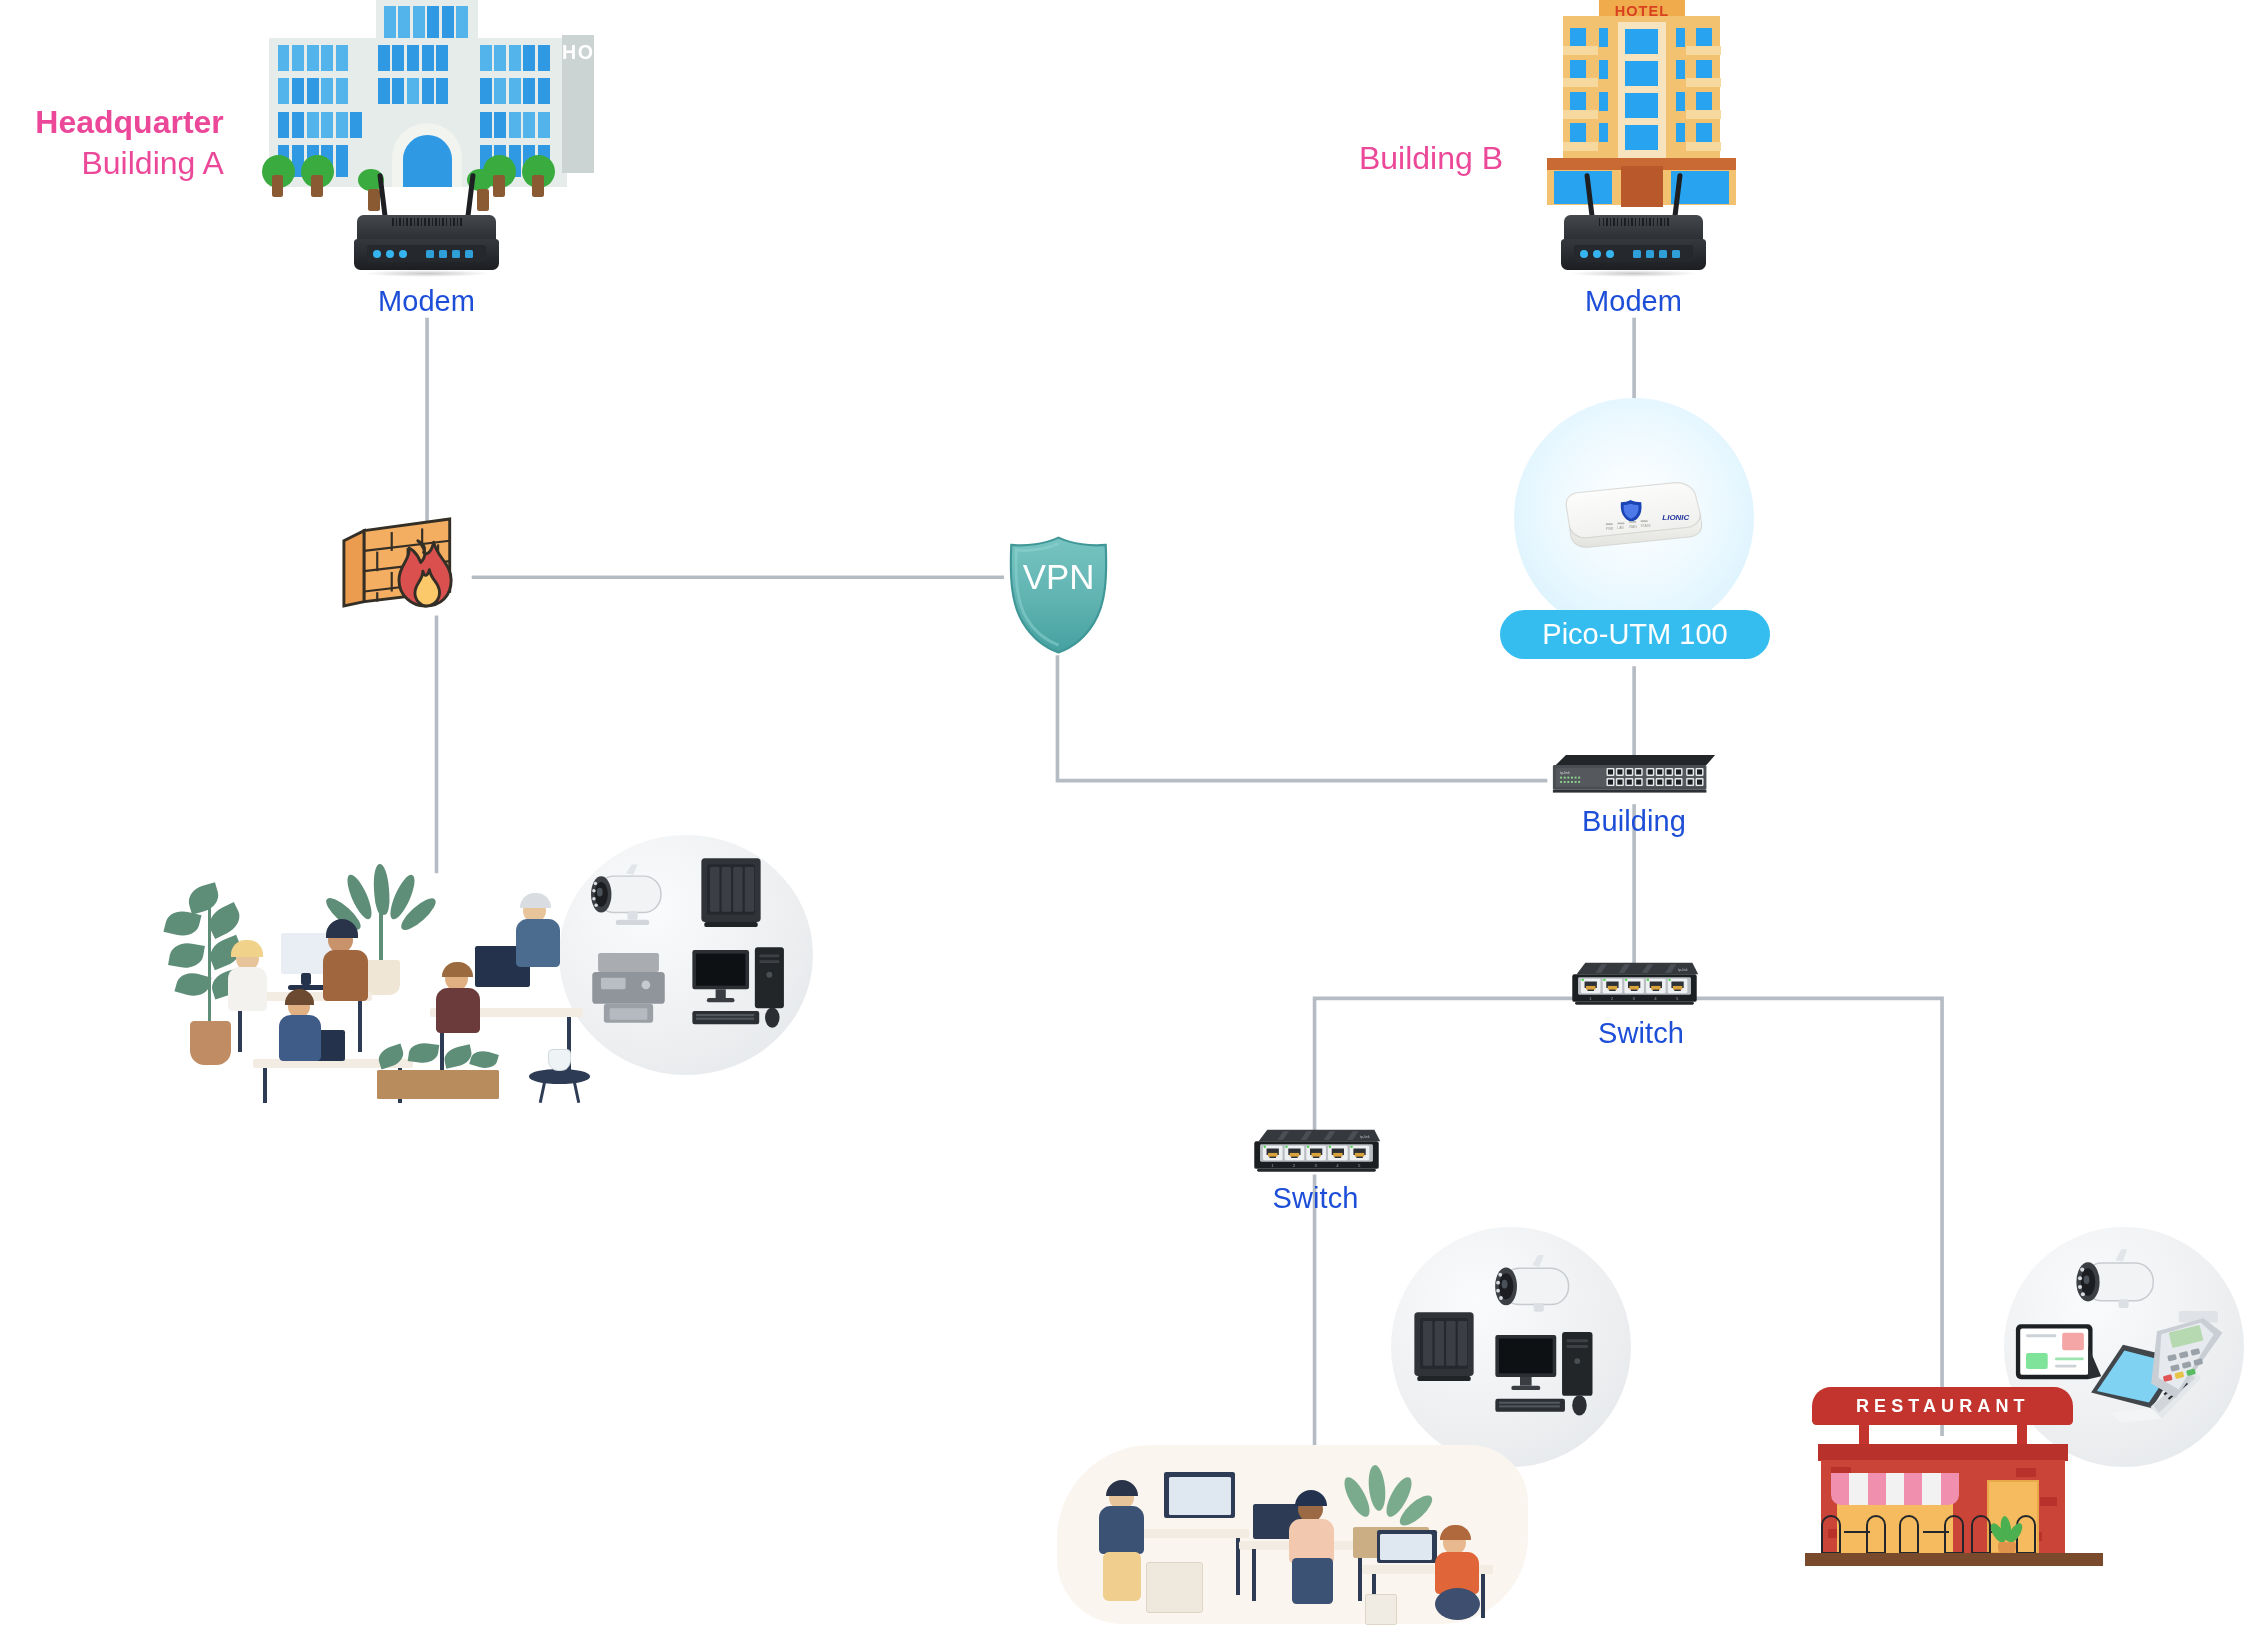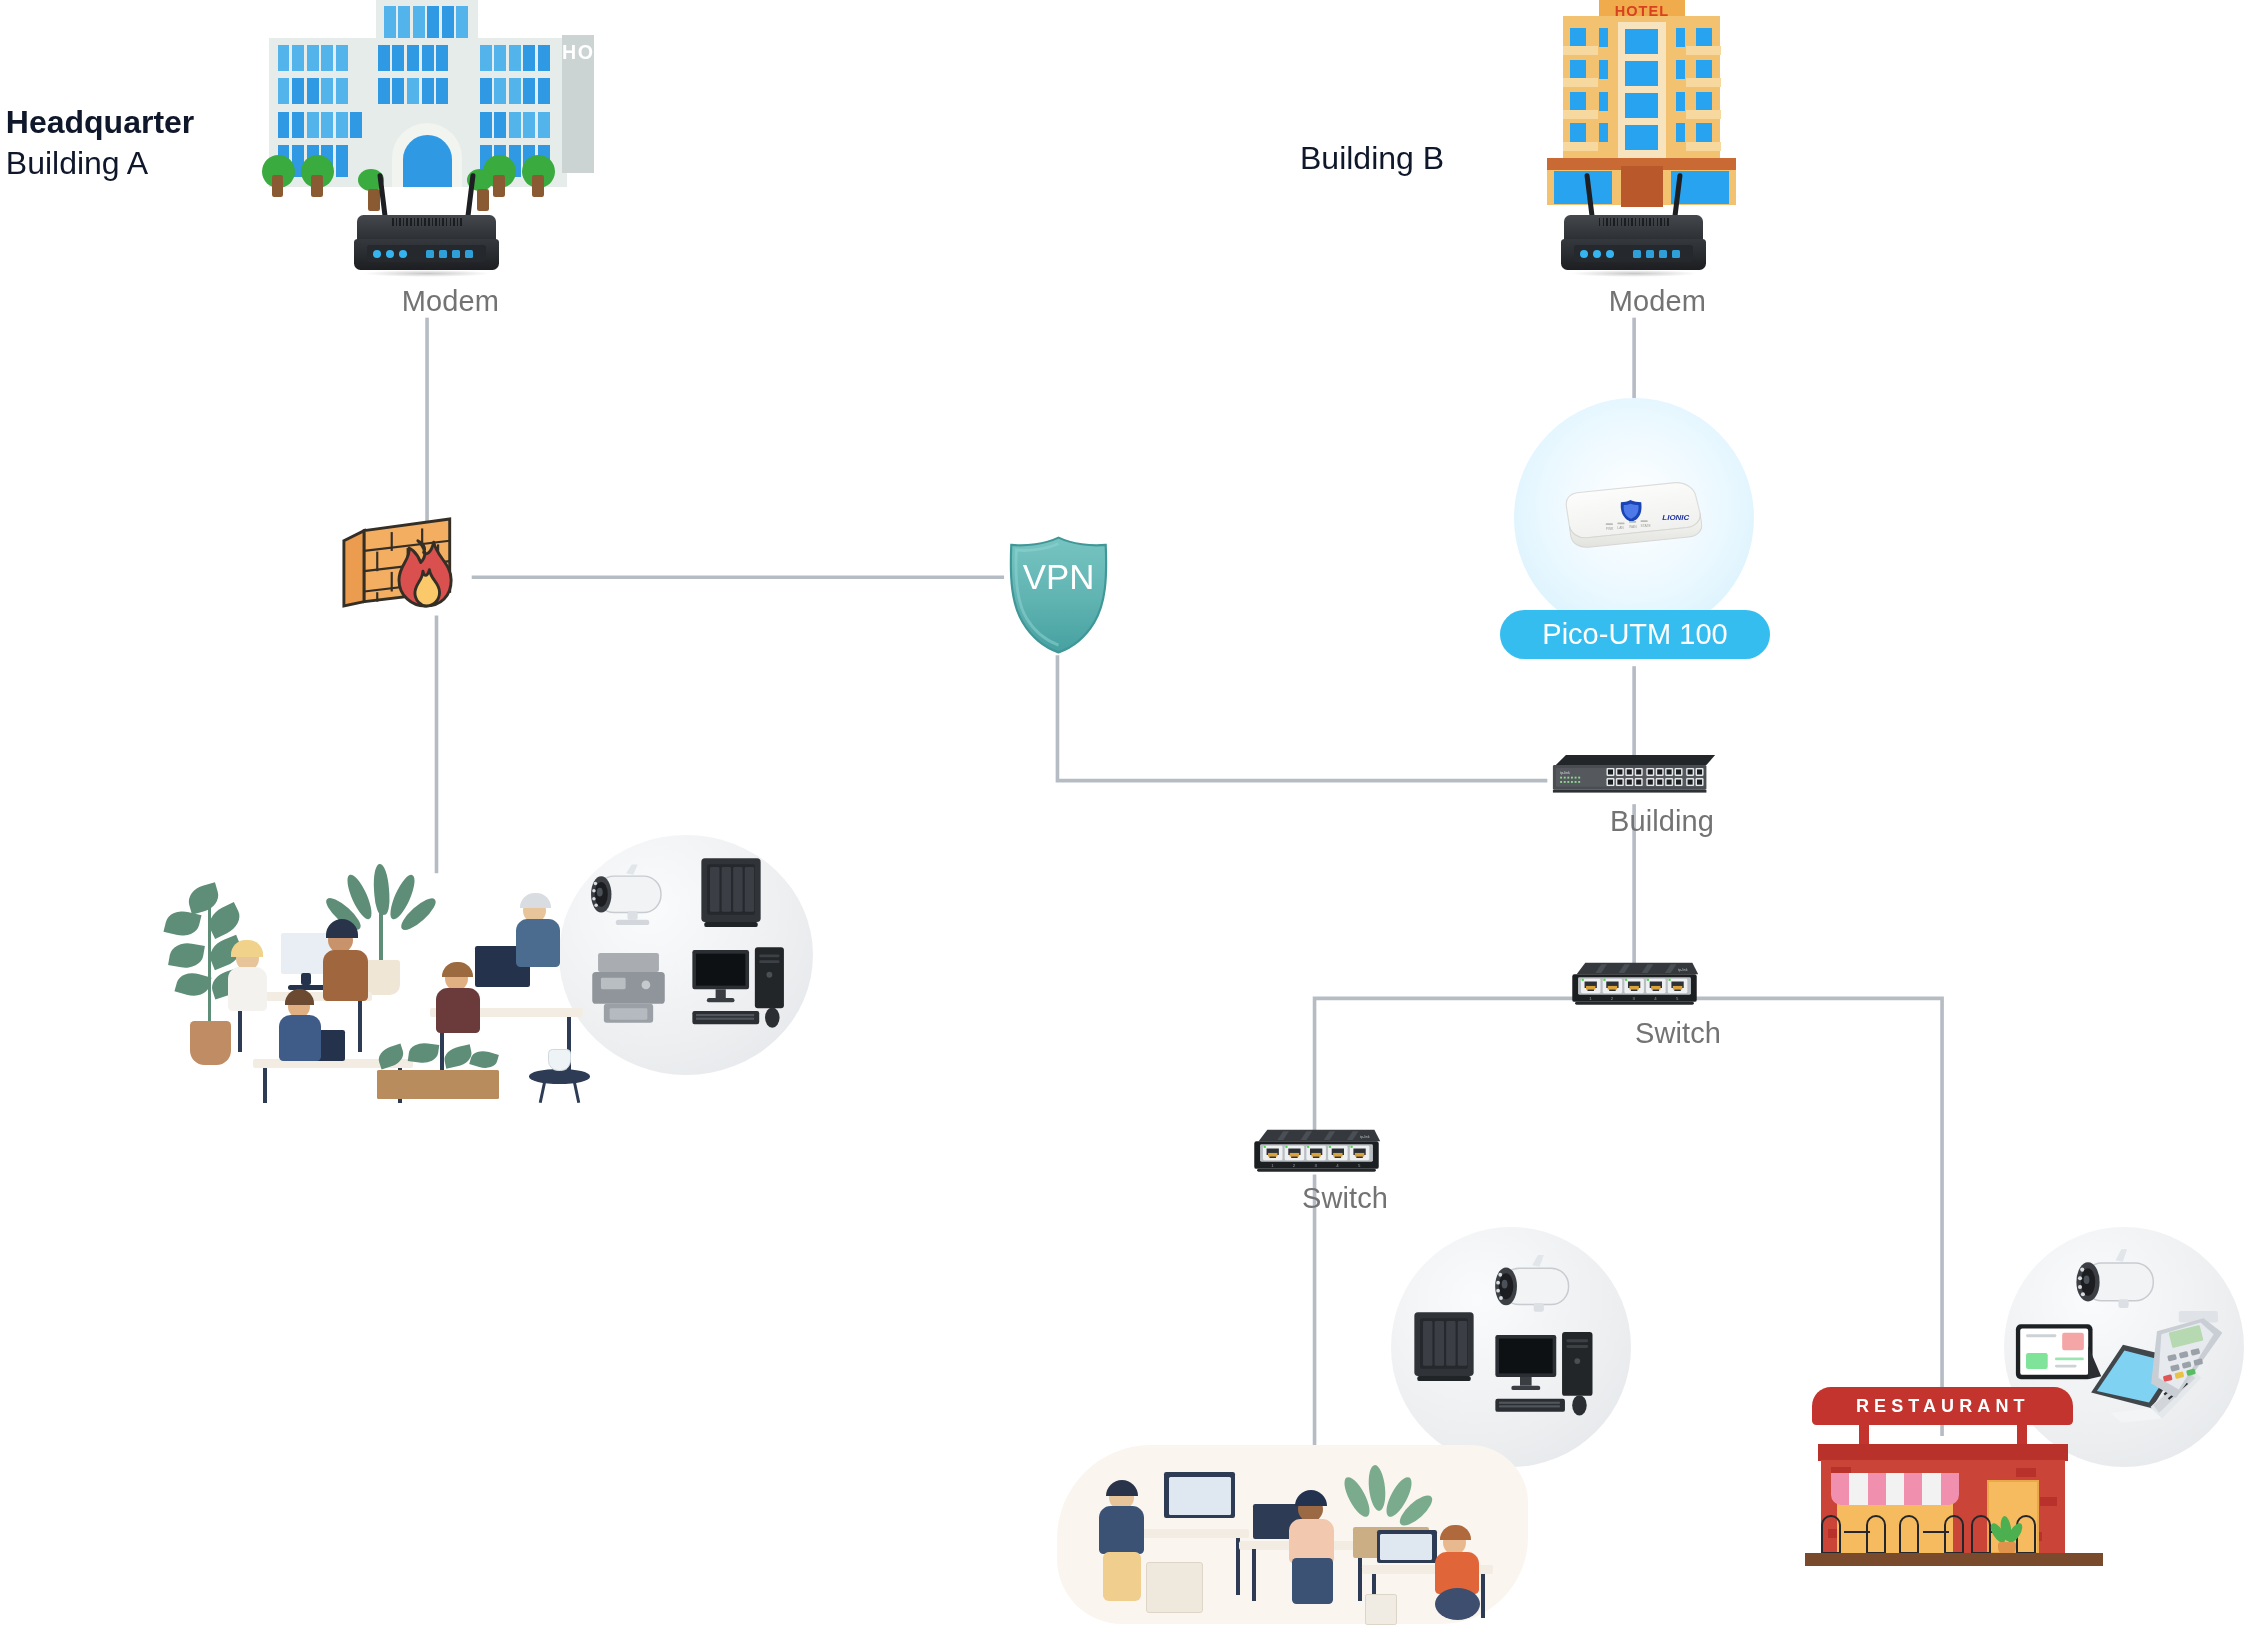--- a/index.html
+++ b/index.html
@@ -19,34 +19,34 @@
   
   #wires {
     position: absolute; left: 0; top: 0;
     width: 2250px; height: 1649px;
     pointer-events: none;
   }
   
   .node { position: absolute; }
   .nlabel {
     position: absolute;
-    color: #737373;
+    color: #1d4ed8;
     font-size: 29px;
     font-weight: 400;
     white-space: nowrap;
-    text-align: right;
+    text-align: center;
     letter-spacing: 0.1px;
   }
   .site-label {
     position: absolute;
-    color: #0f172a;
+    color: #ec4899;
     font-size: 32px;
     line-height: 1.28;
     white-space: nowrap;
-    text-align: left;
+    text-align: right;
   }
   .site-label .l1 { font-weight: 700; display:block; }
   .site-label .l2 { font-weight: 400; display:block; }
 
   
   .bldgA { width: 341px; height: 189px; }
   .bldgA .shellA {
     position:absolute; left:0; top:38px; width:298px; height:149px;
     background:#e6ecea;
   }

